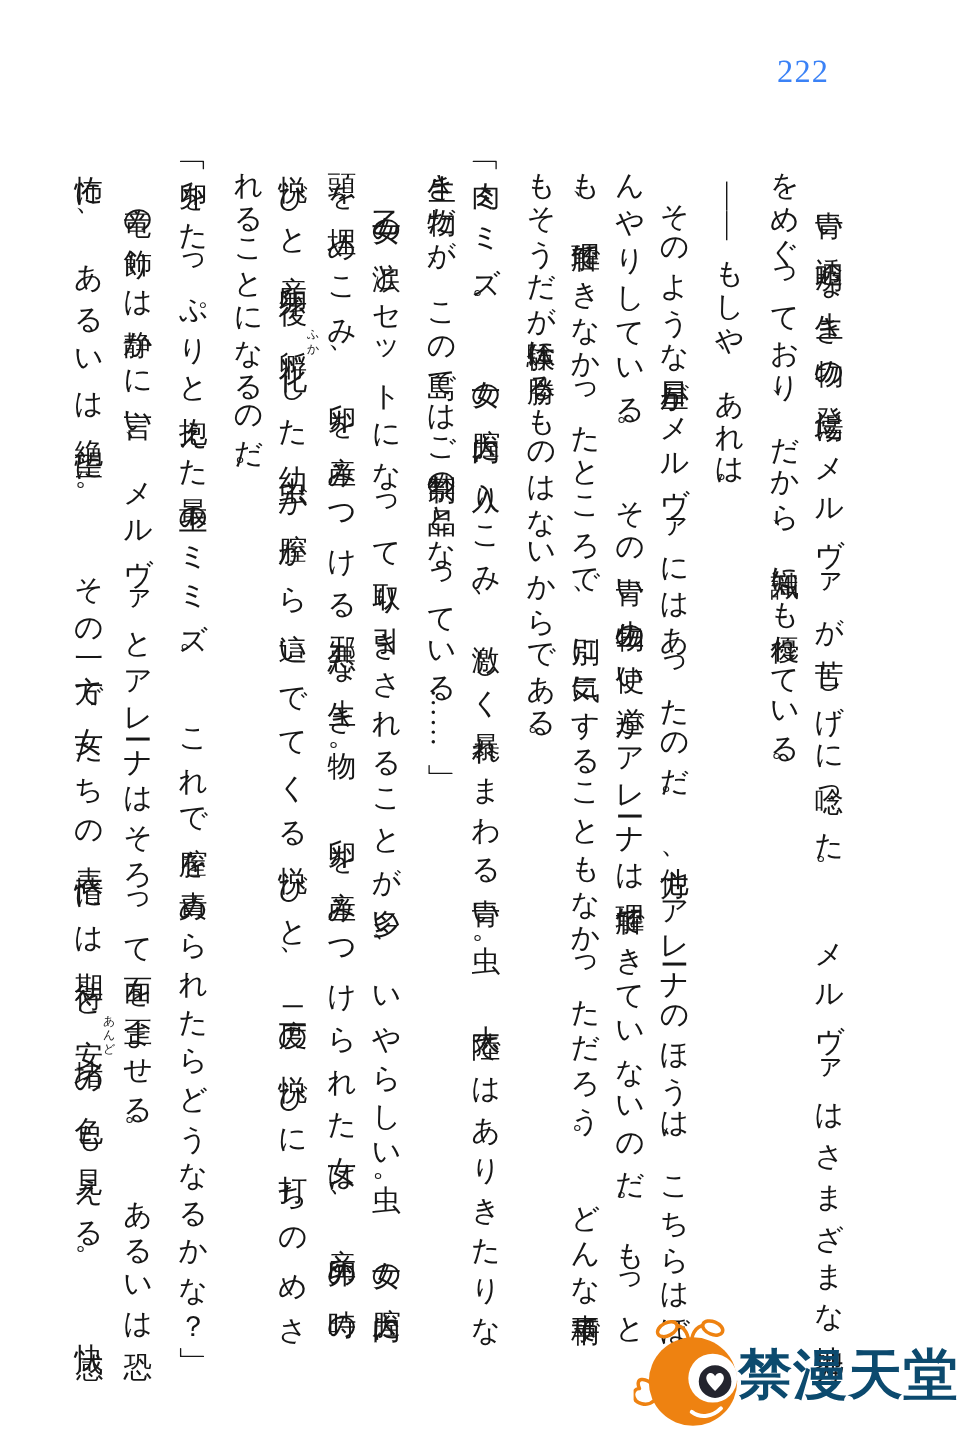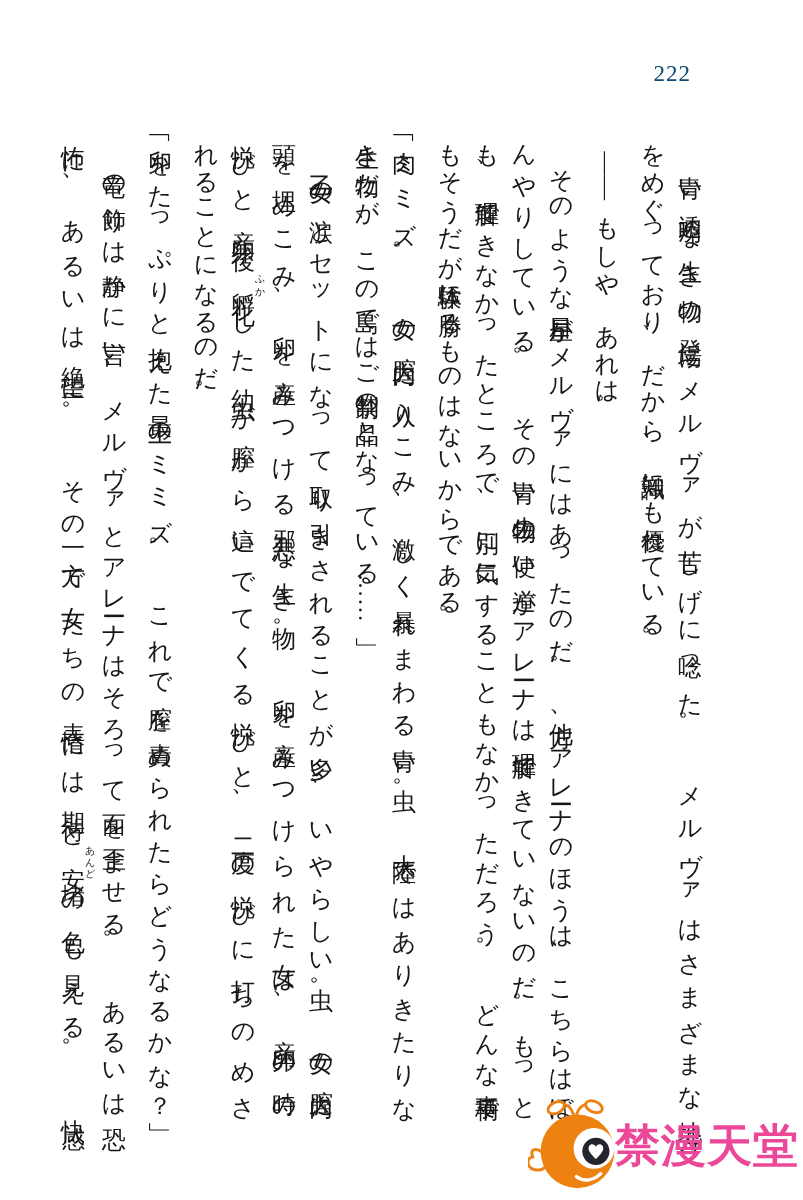--- a/index.html
+++ b/index.html
@@ -10,25 +10,25 @@
   body {
     position: relative;
     width: 803px;
     height: 1200px;
     overflow: hidden;
     font-family: "Liberation Serif", "DejaVu Serif", serif;
     color: #161616;
   }
   .page-number {
     position: absolute;
-    top: 61px;
+    top: 44px;
     right: 112px;
-    font-size: 23px;
+    font-size: 27px;
     letter-spacing: 1px;
-    color: #0c4a6e;
+    color: #3b82f6;
   }
   .text-block {
     position: absolute;
     top: 127px;
     right: 95px;
     height: 982px;
     writing-mode: vertical-rl;
     text-orientation: mixed;
     font-size: 24px;
     letter-spacing: 0.5px;
@@ -68,21 +68,21 @@
   .wm-textcol {
     margin-left: -10px;
     position: relative;
     z-index: 2;
   }
   .wm-cn {
     font-family: "DejaVu Sans", "Liberation Sans", sans-serif;
     font-weight: bold;
     font-size: 45px;
     line-height: 1;
-    color: #ec4899;
+    color: #0c4a6e;
     letter-spacing: 1px;
     white-space: nowrap;
   }
   .wm-url {
     font-family: "DejaVu Sans", "Liberation Sans", sans-serif;
     font-weight: bold;
     font-size: 23px;
     line-height: 1;
     color: #ee8211;
     letter-spacing: 1px;

